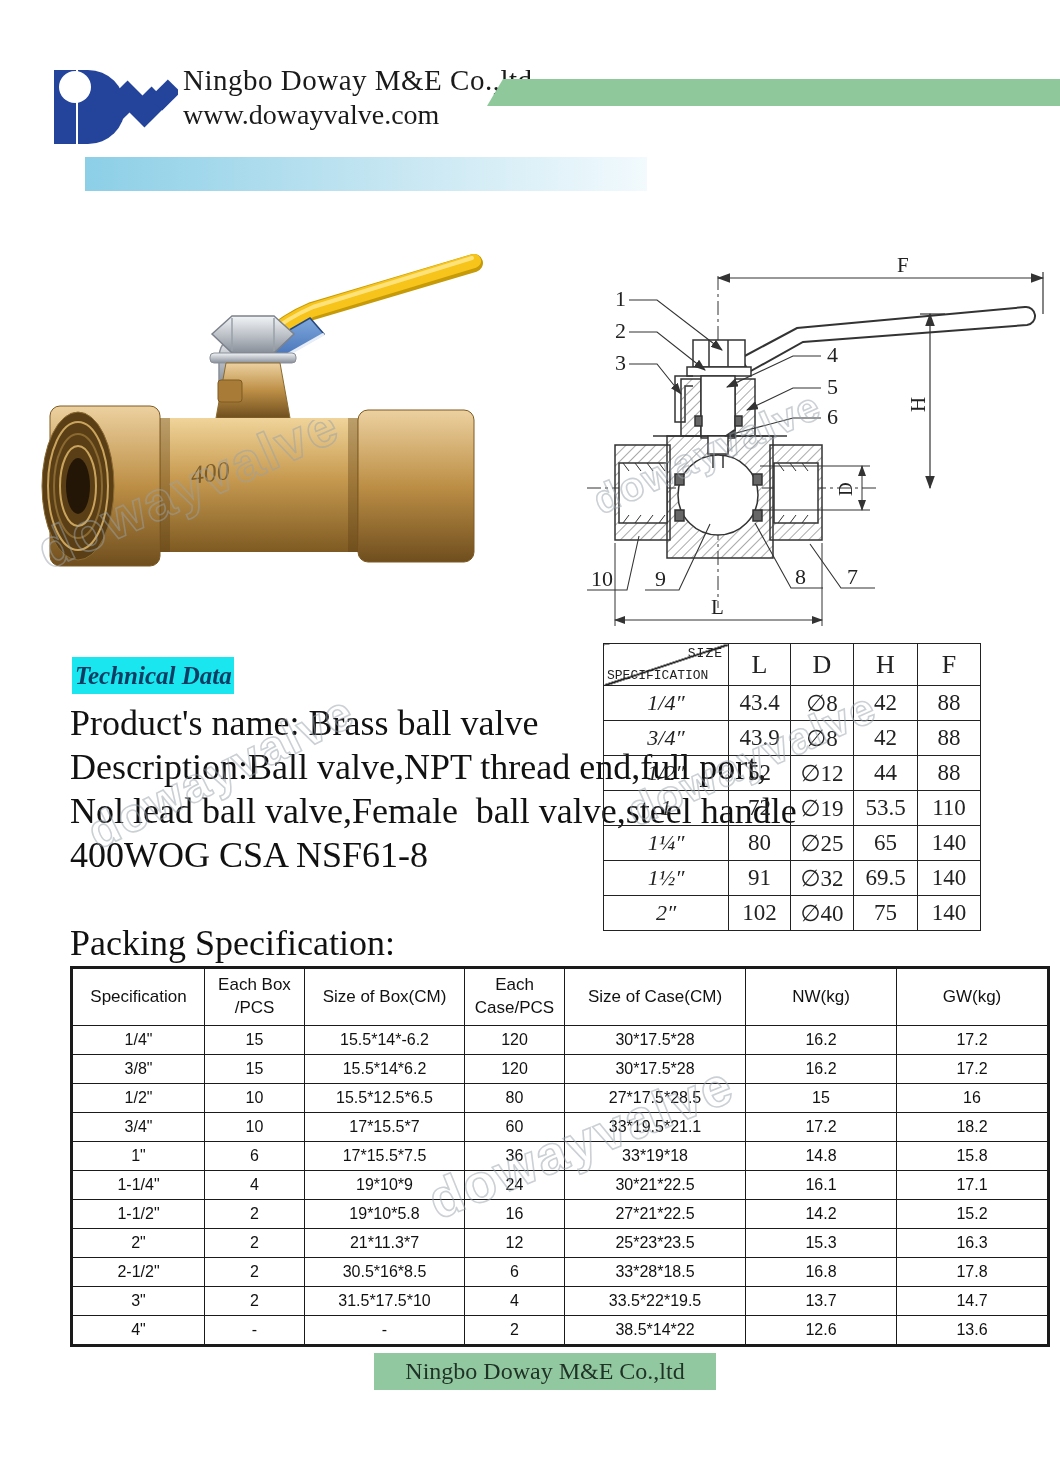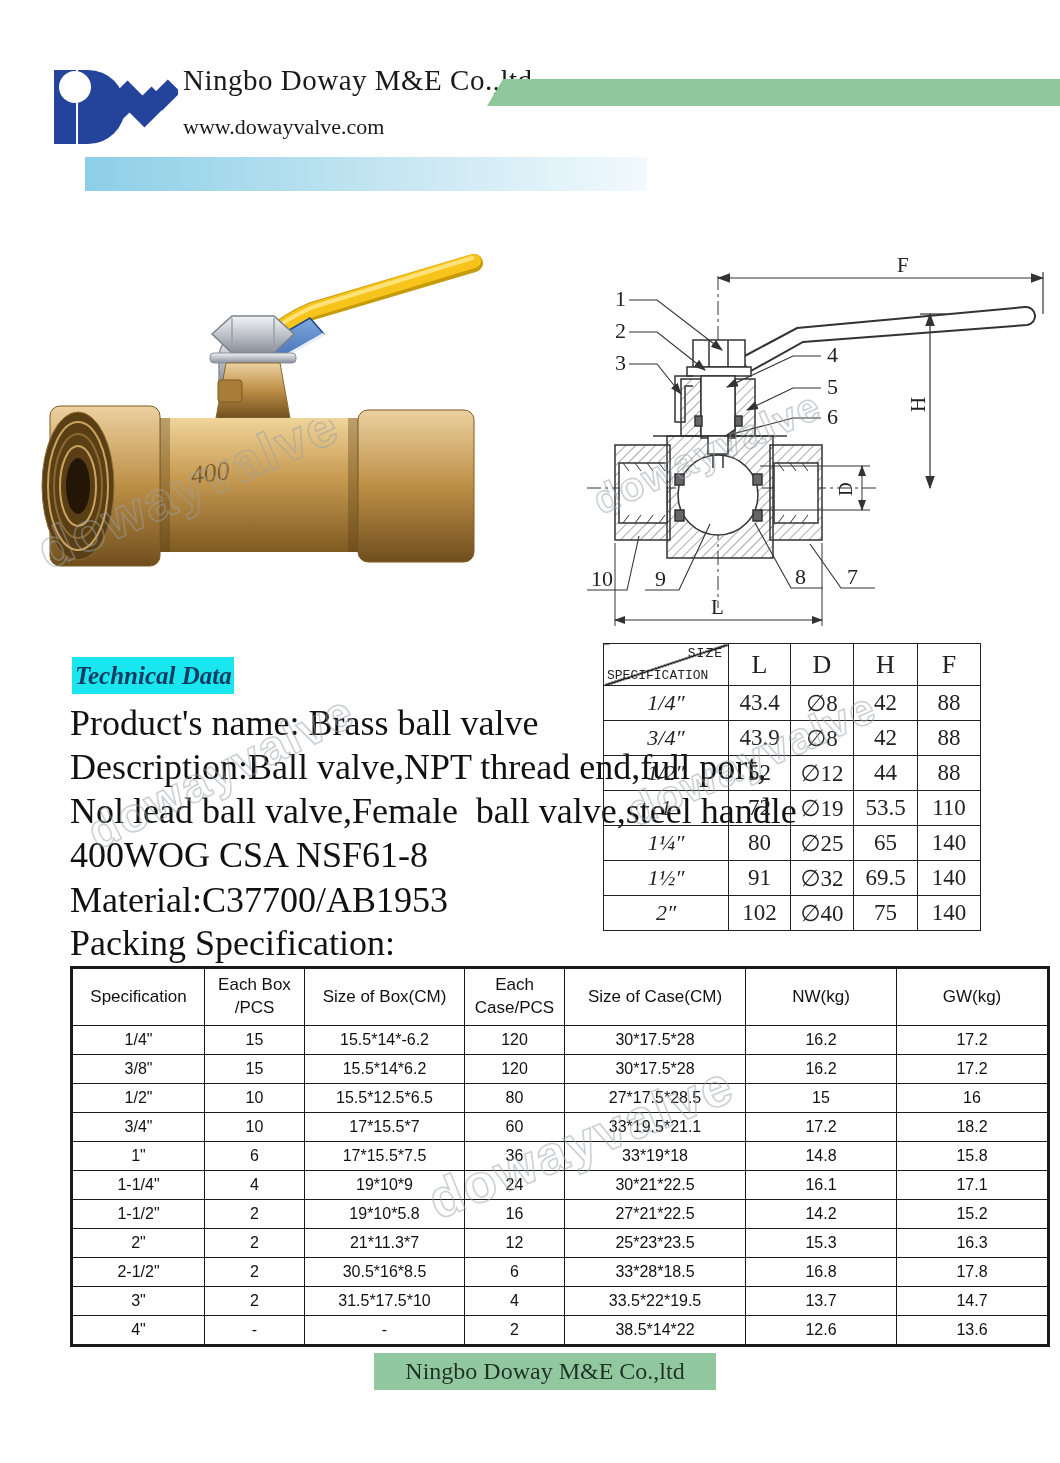--- a/index.html
+++ b/index.html
@@ -2,21 +2,21 @@
 <html><head>
 <meta charset="utf-8">
 <style>
   html,body{margin:0;padding:0;background:#fff;}
   .page{position:relative;width:1060px;height:1463px;background:#fff;overflow:hidden;
         font-family:"Liberation Serif",serif;color:#111;}
 
   
   .logo{position:absolute;left:52px;top:58px;}
   .company-name{position:absolute;left:183px;top:64px;font-size:29px;letter-spacing:.5px;color:#1a1a1a;white-space:pre;}
-  .website{position:absolute;left:183px;top:99px;font-size:22px;color:#1a1a1a;white-space:pre;margin-top:15px;}
+  .website{position:absolute;left:183px;top:99px;font-size:28px;color:#1a1a1a;white-space:pre;}
   .green-band{position:absolute;left:487px;top:79px;width:573px;height:27px;background:#8fc99b;
               clip-path:polygon(16px 0,100% 0,100% 100%,0 100%);}
   .blue-band{position:absolute;left:85px;top:157px;width:562px;height:34px;
              background:linear-gradient(90deg,#8ccfe7 0%,#c6e6f2 55%,#f2fafd 100%);}
 
   
   .photo{position:absolute;left:12px;top:222px;}
   .diagram{position:absolute;left:575px;top:248px;}
 
   
@@ -233,21 +233,20 @@
     </g>
   </svg>
 
   <div class="tech-label">
     <span>Technical Data</span>
   </div>
   <div class="text-line" style="top:702px">Product's name: Brass ball valve</div>
   <div class="text-line" style="top:746px">Description:Ball valve,NPT thread end,full port,</div>
   <div class="text-line" style="top:790px">Nol lead ball valve,Female  ball valve,steel handle</div>
   <div class="text-line" style="top:834px">400WOG CSA NSF61-8</div>
-  <div class="text-line" style="top:879px">Material:C37700/AB1953</div>
   <div class="text-line" style="top:922px">Packing Specification:</div>
 
   <table class="dim-table">
     <colgroup>
         <col style="width:125px">
         <col style="width:62px">
         <col style="width:63px">
         <col style="width:64px">
         <col style="width:63px">
       </colgroup>

